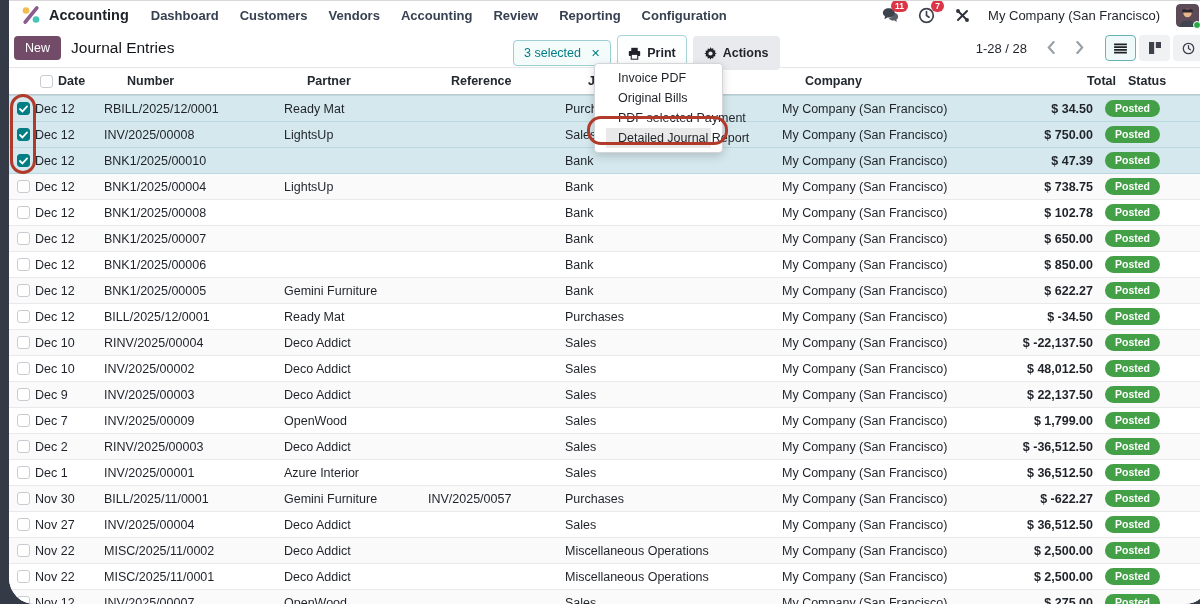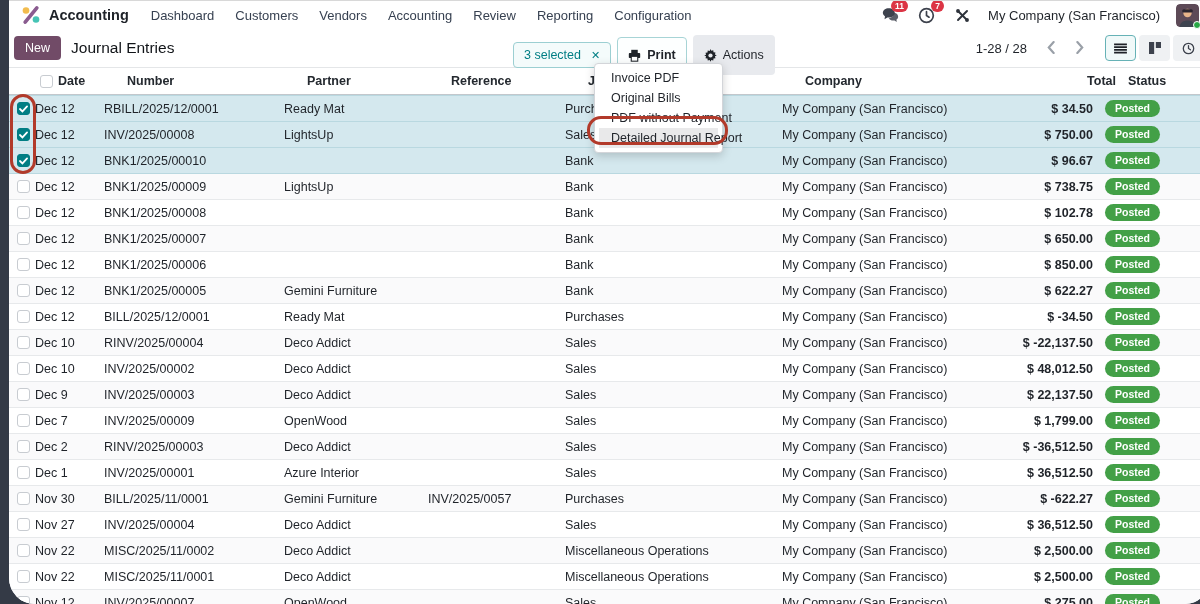--- a/index.html
+++ b/index.html
@@ -7,21 +7,21 @@
   body { background:#343a46; font-family:"Liberation Sans", sans-serif; }
   .app {
     position:relative; width:1200px; height:604px; background:#fff;
     border-radius:0 0 24px 26px; overflow:hidden; border-top:1px solid #d8d8d8;margin-left:9px;
   }
 
   
   .navbar { height:28px; display:flex; align-items:center; padding:0 10px 0 12px; background:#fff; }
   .logo { width:20px; height:20px; margin-right:8px; flex:0 0 auto; }
   .app-name { font-size:14.5px; font-weight:700; color:#1f2329; margin-right:22px; }
-  .nav-menu { display:flex; align-items:center; gap:21px; }
+  .nav-menu { display:flex; align-items:center; gap:21px;font-weight:bold; }
   .nav-item { font-size:13px; color:#374151; cursor:pointer; white-space:nowrap; }
   .nav-right { margin-left:auto; display:flex; align-items:center; gap:16px; }
   .icon-btn { position:relative; width:20px; height:20px; display:flex; align-items:center; justify-content:center; }
   .badge {
     position:absolute; top:-5px; right:-8px; background:#dc3545; color:#fff;
     font-size:8.5px; font-weight:700; border-radius:8px; padding:1px 4px; line-height:1.2;
   }
   .company-name { font-size:13px; color:#1f2329; white-space:nowrap; }
   .avatar { position:relative; width:23px; height:23px; border-radius:4px; overflow:visible; }
   .avatar svg { border-radius:4px; display:block; }
@@ -39,21 +39,21 @@
     display:flex; align-items:center; gap:10px; border:1px solid #9ccfd2; background:#f4fbfb;
     color:#017e84; font-size:12.5px; border-radius:4px; padding:5px 10px; height:26px;
   }
   .selected-chip .close { font-size:11px; cursor:pointer; color:#017e84; }
   .btn-print {
     display:flex; align-items:center; gap:6px; border:1px solid #a7d4d6; background:#fdffff;
     color:#1f2329; font-size:12.5px; font-weight:600; border-radius:4px; padding:5px 10px; height:36px; cursor:pointer;
   }
   .btn-actions {
     display:flex; align-items:center; gap:6px; border:none; background:#e8eaee;
-    color:#1f2329; font-size:12.5px; font-weight:400; border-radius:4px; padding:5px 11px; height:40px; cursor:pointer;
+    color:#1f2329; font-size:12.5px; font-weight:700; border-radius:4px; padding:5px 11px; height:34px; cursor:pointer;
   }
   .right-controls { margin-left:auto; display:flex; align-items:center; gap:4px; }
   .pager-text { font-size:13px; color:#1f2329; margin-right:8px; }
   .pager-btn { width:24px; height:24px; border:none; background:transparent; color:#8a9097; font-size:15px; cursor:pointer; }
   .view-switcher { display:flex; gap:3px; margin-left:10px; }
   .view-btn {
     width:31px; height:26px; display:flex; align-items:center; justify-content:center;
     background:#eff1f3; border:1px solid transparent; border-radius:4px; cursor:pointer;
   }
   .view-btn.active { background:#f0f9f9; border-color:#66b2b6; }
@@ -86,21 +86,21 @@
   .status-pill {
     display:inline-block; background:#43a047; color:#fff; font-size:10.5px; font-weight:700;
     border-radius:10px; padding:2px 10px; line-height:1.3;
   }
   .h-settings { display:flex; justify-content:flex-end; padding-right:12px; }
   .table-wrap { height:538px; overflow:hidden; }
 
   
   .dropdown {
     position:absolute; left:585px; top:62px; width:129px; z-index:50;
-    background:#fff; border:1px solid #d3d5d9; border-radius:4px; padding:4px 4px;
+    background:#fff; border:1px solid #d3d5d9; border-radius:4px; padding:4px 11px;
     box-shadow:0 3px 10px rgba(0,0,0,0.18);
   }
   .dropdown-item { font-size:12.5px; color:#1f2329; padding:3px 12px; white-space:nowrap; cursor:pointer; }
   .dropdown-item.highlighted { background:#e9e9ea; }
 
   
   .annotation { position:absolute; border:3px solid #b23a2a; z-index:60; pointer-events:none; }
   .ann-checkboxes { left:1px; top:93px; width:26px; height:80px; border-radius:13px; }
   .ann-menu { left:578px; top:115px; width:141px; height:29px; border-radius:14px; }
 </style>
@@ -292,32 +292,32 @@
                 <path d="M1 4.5L3.8 7.2L9 1.5"></path>
               </svg>
           </span>
           </span>
           <span class="cell-date">Dec 12</span>
           <span class="cell-number">BNK1/2025/00010</span>
           <span class="cell-partner"></span>
           <span class="cell-reference"></span>
           <span class="cell-journal">Bank</span>
           <span class="cell-company">My Company (San Francisco)</span>
-          <span class="cell-total">$ 96.67</span>
-          <span><span class="status-pill">Posted</span></span>
-          <span></span>
-        </div>
-        <div class="trow">
-          <span>
-            <span class="checkbox">
-            
-          </span>
-          </span>
-          <span class="cell-date">Dec 12</span>
-          <span class="cell-number">BNK1/2025/00009</span>
+          <span class="cell-total">$ 47.39</span>
+          <span><span class="status-pill">Posted</span></span>
+          <span></span>
+        </div>
+        <div class="trow">
+          <span>
+            <span class="checkbox">
+            
+          </span>
+          </span>
+          <span class="cell-date">Dec 12</span>
+          <span class="cell-number">BNK1/2025/00004</span>
           <span class="cell-partner">LightsUp</span>
           <span class="cell-reference"></span>
           <span class="cell-journal">Bank</span>
           <span class="cell-company">My Company (San Francisco)</span>
           <span class="cell-total">$ 738.75</span>
           <span><span class="status-pill">Posted</span></span>
           <span></span>
         </div>
         <div class="trow">
           <span>
@@ -574,20 +574,20 @@
           <span class="cell-total">$ 275.00</span>
           <span><span class="status-pill">Posted</span></span>
           <span></span>
         </div>
     </div>
   </div>
 
   <div class="dropdown">
     <div class="dropdown-item">Invoice PDF</div>
       <div class="dropdown-item">Original Bills</div>
-      <div class="dropdown-item">PDF without Payment</div>
+      <div class="dropdown-item">PDF selected Payment</div>
       <div class="dropdown-item highlighted">Detailed Journal Report</div>
   </div>
 
   <div class="annotation ann-checkboxes"></div>
   <div class="annotation ann-menu"></div>
 
 </div>
 
 </body></html>

